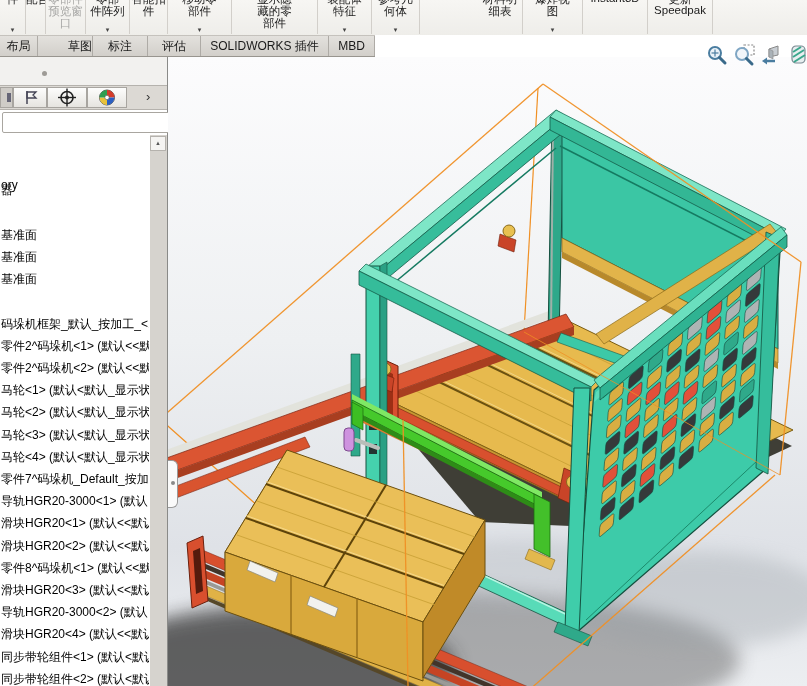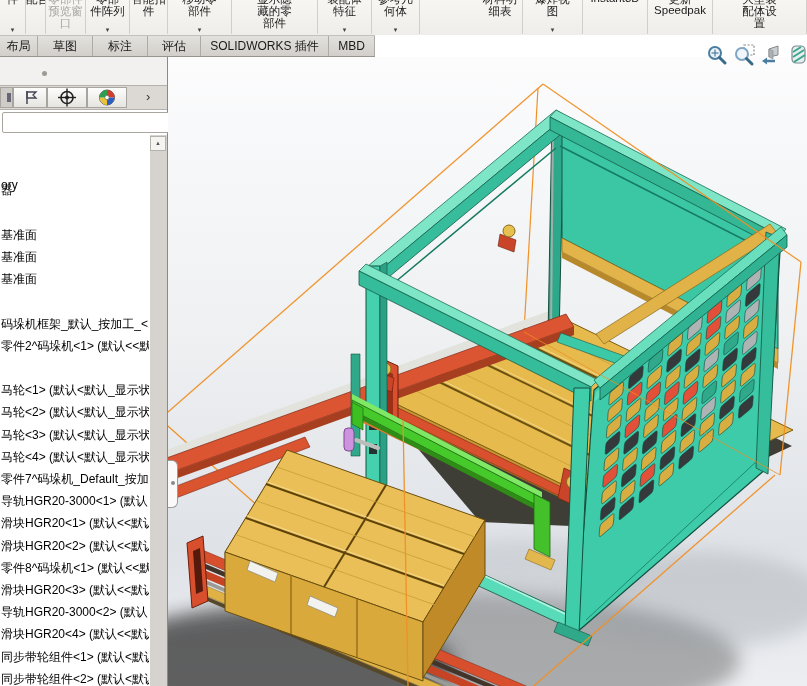--- a/index.html
+++ b/index.html
@@ -102,31 +102,26 @@
       <div class="tb-line" style="top: 4px;">图</div>
       <div class="tb-caret">▾</div>
     </div>
     <div class="tb-btn" style="left: 583px; width: 65px;">
       <div class="tb-line" style="top: -8px;">Instant3D</div>
     </div>
     <div class="tb-btn" style="left: 648px; width: 65px;">
       <div class="tb-line" style="top: -8px;">更新</div>
       <div class="tb-line" style="top: 4px;">Speedpak</div>
     </div>
-    <div class="tb-btn" style="left: 713px; width: 94px;">
-      <div class="tb-line" style="top: -8px;">大型装</div>
-      <div class="tb-line" style="top: 4px;">配体设</div>
-      <div class="tb-line" style="top: 16px;">置</div>
-    </div>
   </div>
 
 <div id="tabrow" class="abs">
   <div id="tabstrip">
       <div class="rtab" style="width: 38px;">布局</div>
-      <div class="rtab" style="width: 55px;">草图</div>
+      <div class="rtab" style="width: 55px; text-align: right;">草图</div>
       <div class="rtab" style="width: 55px;">标注</div>
       <div class="rtab" style="width: 53px;">评估</div>
       <div class="rtab" style="width: 128px;">SOLIDWORKS 插件</div>
       <div class="rtab" style="width: 46px;">MBD</div>
     </div>
 </div>
 
 <div id="panel" class="abs">
   <div id="panel-topstrip" class="abs"></div>
   <div id="pm-dot" class="abs"></div>
@@ -169,20 +164,21 @@
   <div id="tree" class="abs">
       <div class="trow" style="top: 39px;">ory</div>
       <div class="trow" style="top: 44.4px;">器</div>
       <div class="trow" style="top: 66.6px;"></div>
       <div class="trow" style="top: 88.8px;">基准面</div>
       <div class="trow" style="top: 111px;">基准面</div>
       <div class="trow" style="top: 133.2px;">基准面</div>
       <div class="trow" style="top: 155.4px;"></div>
       <div class="trow" style="top: 177.6px;">码垛机框架_默认_按加工_&lt;1&gt;</div>
       <div class="trow" style="top: 199.8px;">零件2^码垛机&lt;1&gt; (默认&lt;&lt;默</div>
+      <div class="trow" style="top: 222px;">零件2^码垛机&lt;2&gt; (默认&lt;&lt;默</div>
       <div class="trow" style="top: 244.2px;">马轮&lt;1&gt; (默认&lt;默认_显示状</div>
       <div class="trow" style="top: 266.4px;">马轮&lt;2&gt; (默认&lt;默认_显示状</div>
       <div class="trow" style="top: 288.6px;">马轮&lt;3&gt; (默认&lt;默认_显示状</div>
       <div class="trow" style="top: 310.8px;">马轮&lt;4&gt; (默认&lt;默认_显示状</div>
       <div class="trow" style="top: 333px;">零件7^码垛机_Default_按加工</div>
       <div class="trow" style="top: 355.2px;">导轨HGR20-3000&lt;1&gt; (默认</div>
       <div class="trow" style="top: 377.4px;">滑块HGR20&lt;1&gt; (默认&lt;&lt;默认</div>
       <div class="trow" style="top: 399.6px;">滑块HGR20&lt;2&gt; (默认&lt;&lt;默认</div>
       <div class="trow" style="top: 421.8px;">零件8^码垛机&lt;1&gt; (默认&lt;&lt;默</div>
       <div class="trow" style="top: 444px;">滑块HGR20&lt;3&gt; (默认&lt;&lt;默认</div>

